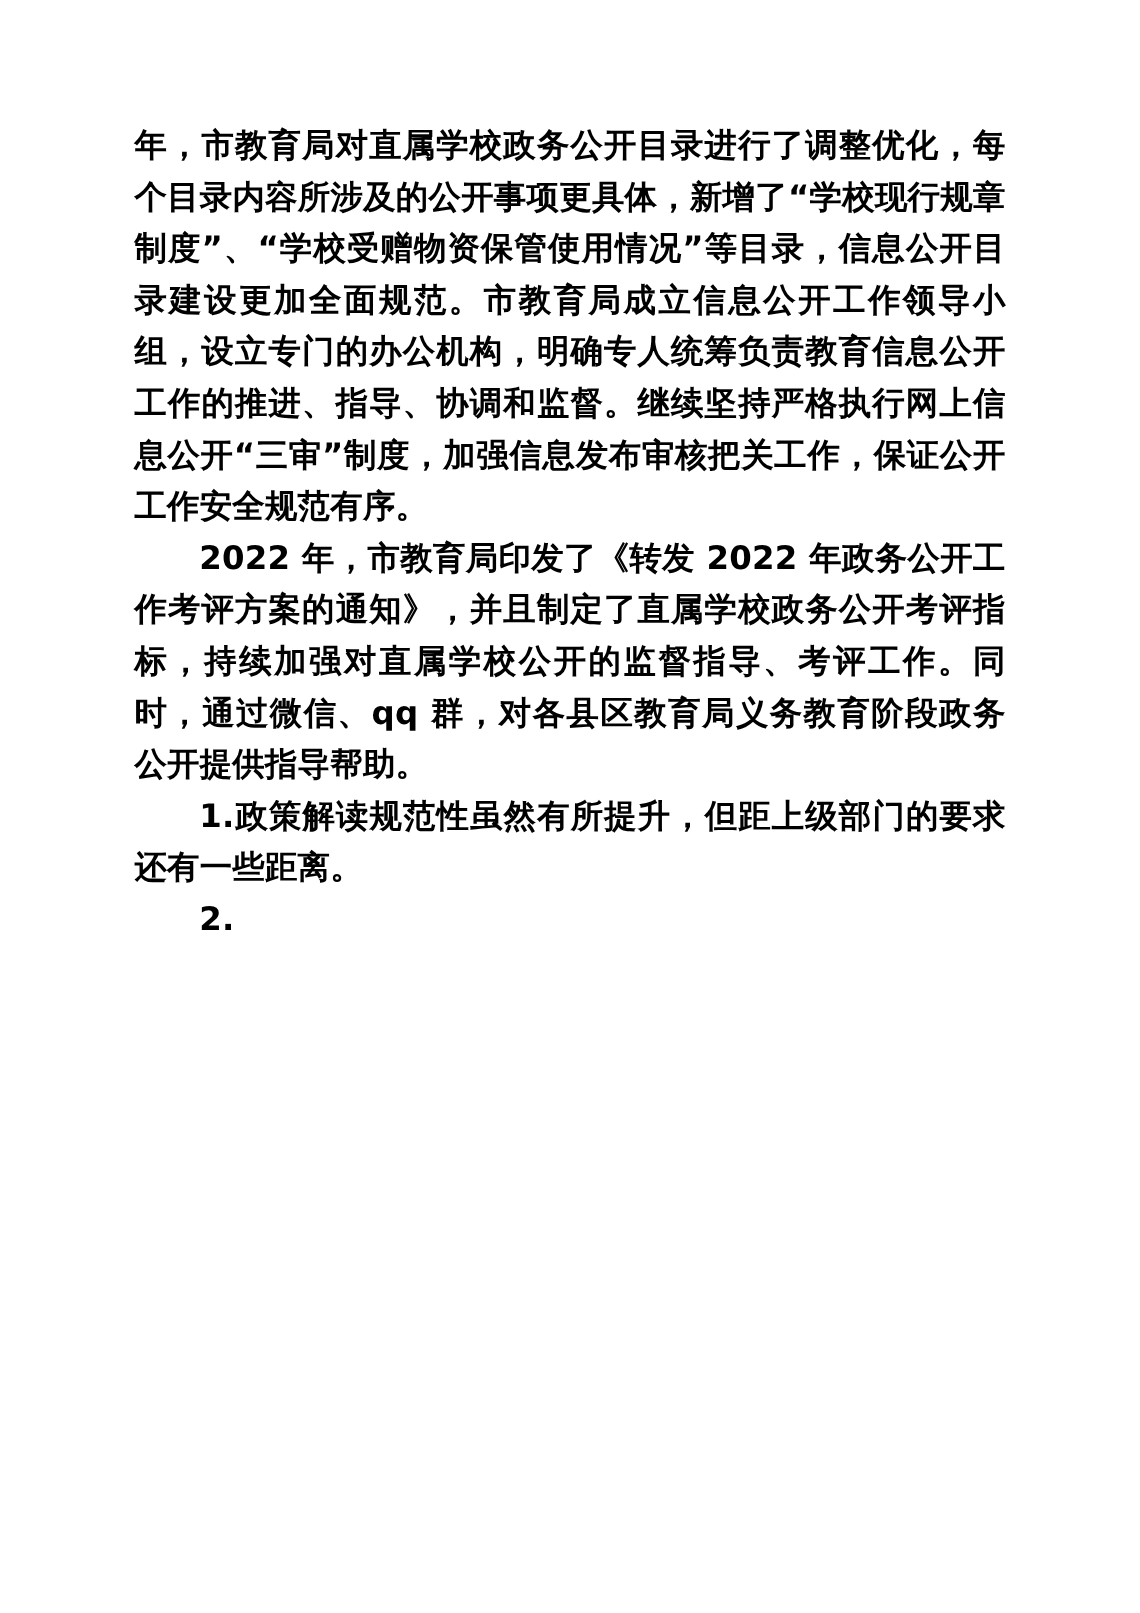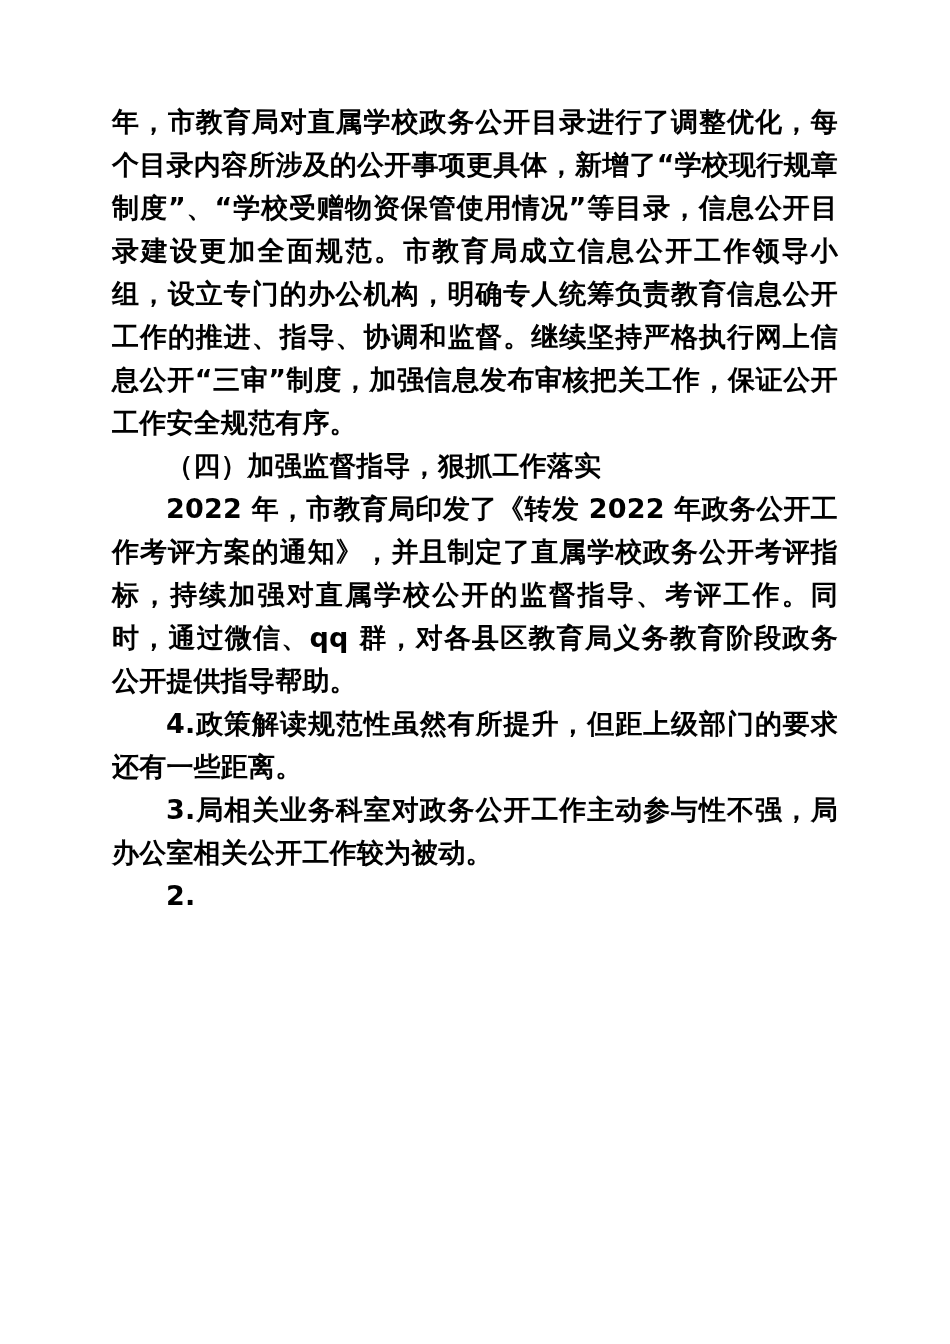--- a/index.html
+++ b/index.html
@@ -40,19 +40,17 @@
   .para + .para {
     margin-top: 0;
   }
 </style>
 </head>
 <body>
 
 <div class="page">
   <div class="doc-body">
     <p class="para cont">年，市教育局对直属学校政务公开目录进行了调整优化，每个目录内容所涉及的公开事项更具体，新增了“学校现行规章制度”、“学校受赠物资保管使用情况”等目录，信息公开目录建设更加全面规范。市教育局成立信息公开工作领导小组，设立专门的办公机构，明确专人统筹负责教育信息公开工作的推进、指导、协调和监督。继续坚持严格执行网上信息公开“三审”制度，加强信息发布审核把关工作，保证公开工作安全规范有序。</p>
-    <p class="para">（四）加强监督指导，狠抓工作落实</p>
     <p class="para">2022 年，市教育局印发了《转发 2022 年政务公开工作考评方案的通知》，并且制定了直属学校政务公开考评指标，持续加强对直属学校公开的监督指导、考评工作。同时，通过微信、qq 群，对各县区教育局义务教育阶段政务公开提供指导帮助。</p>
-    <p class="para">4.政策解读规范性虽然有所提升，但距上级部门的要求还有一些距离。</p>
-    <p class="para">3.局相关业务科室对政务公开工作主动参与性不强，局办公室相关公开工作较为被动。</p>
+    <p class="para">1.政策解读规范性虽然有所提升，但距上级部门的要求还有一些距离。</p>
     <p class="para">2.</p>
   </div>
 </div>
 
 </body></html>

